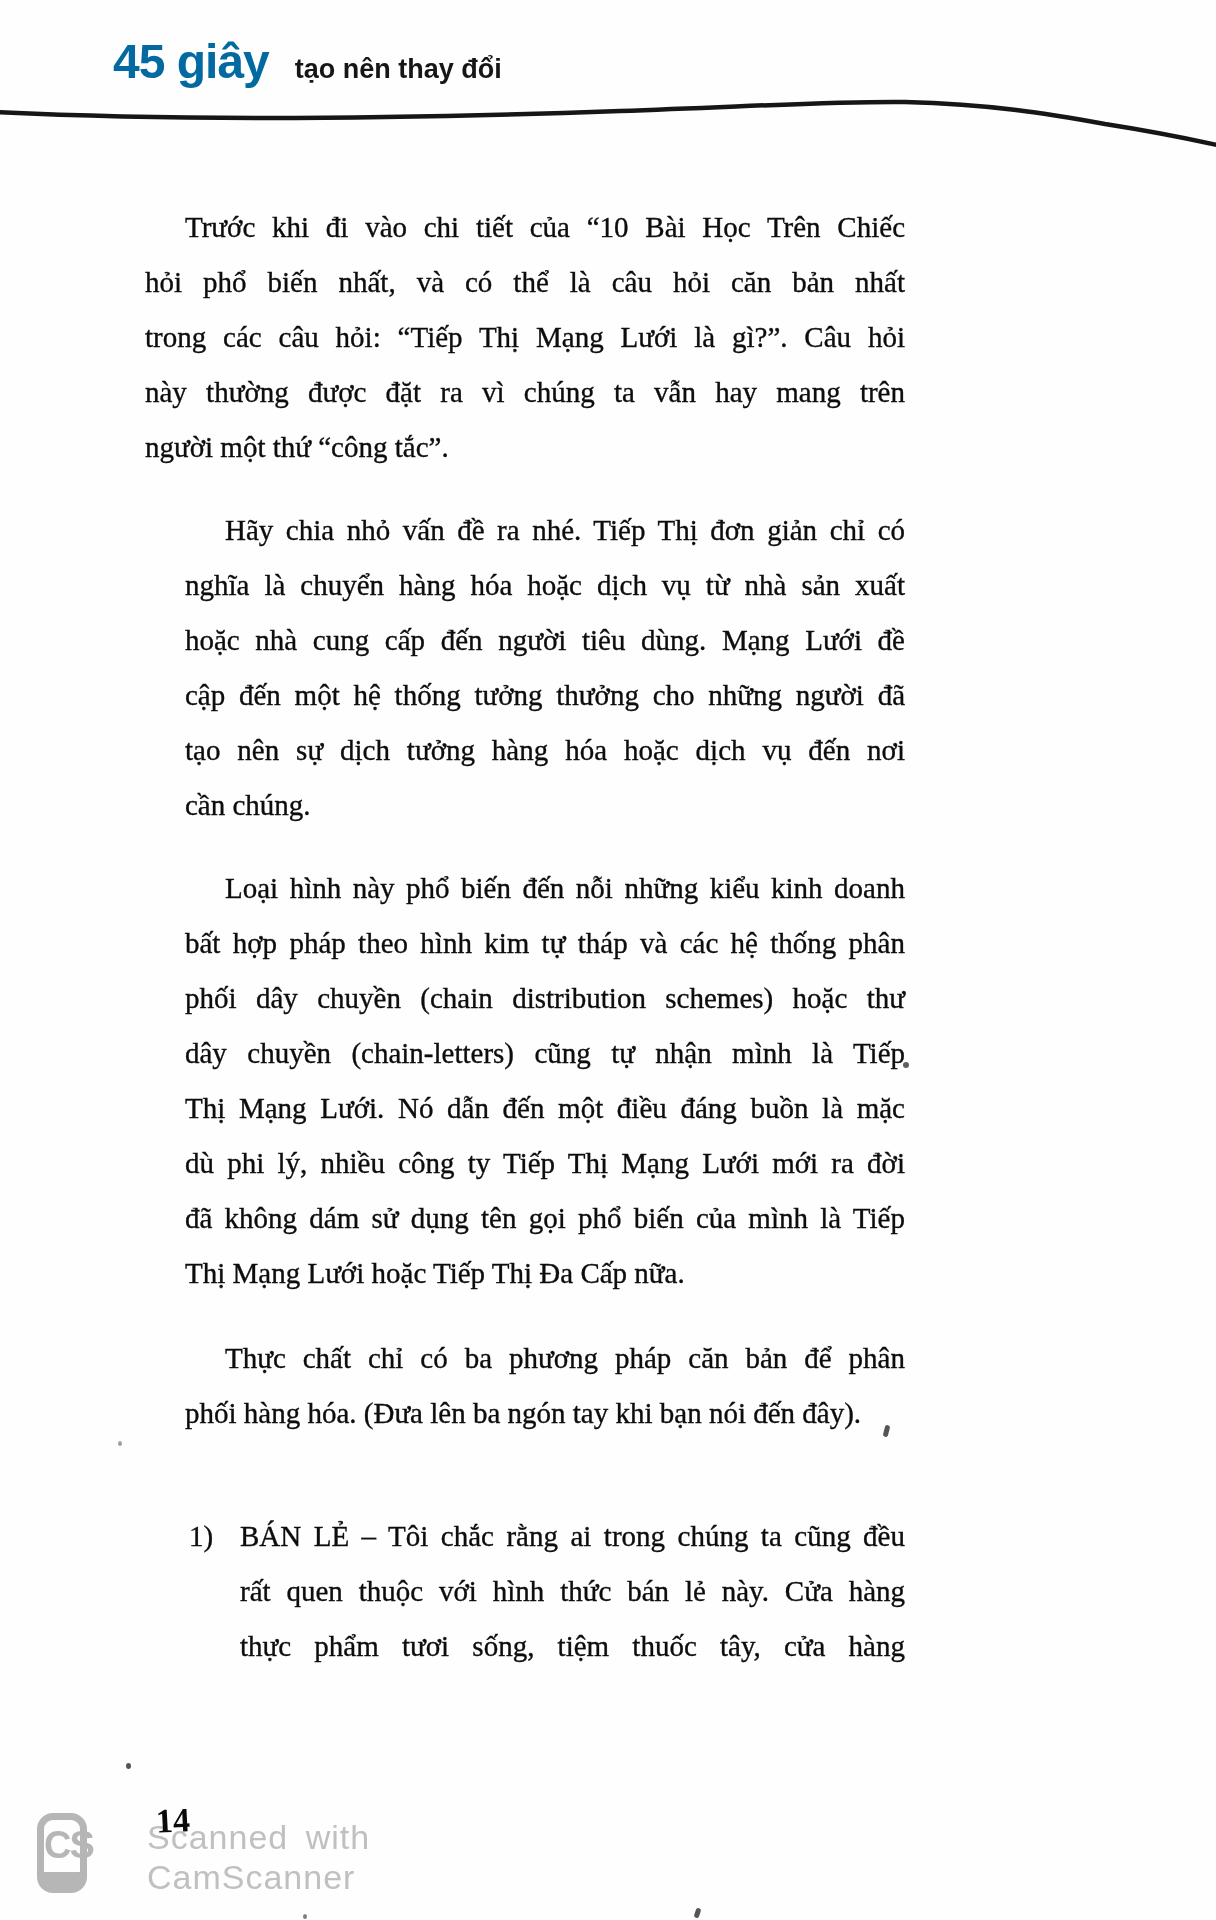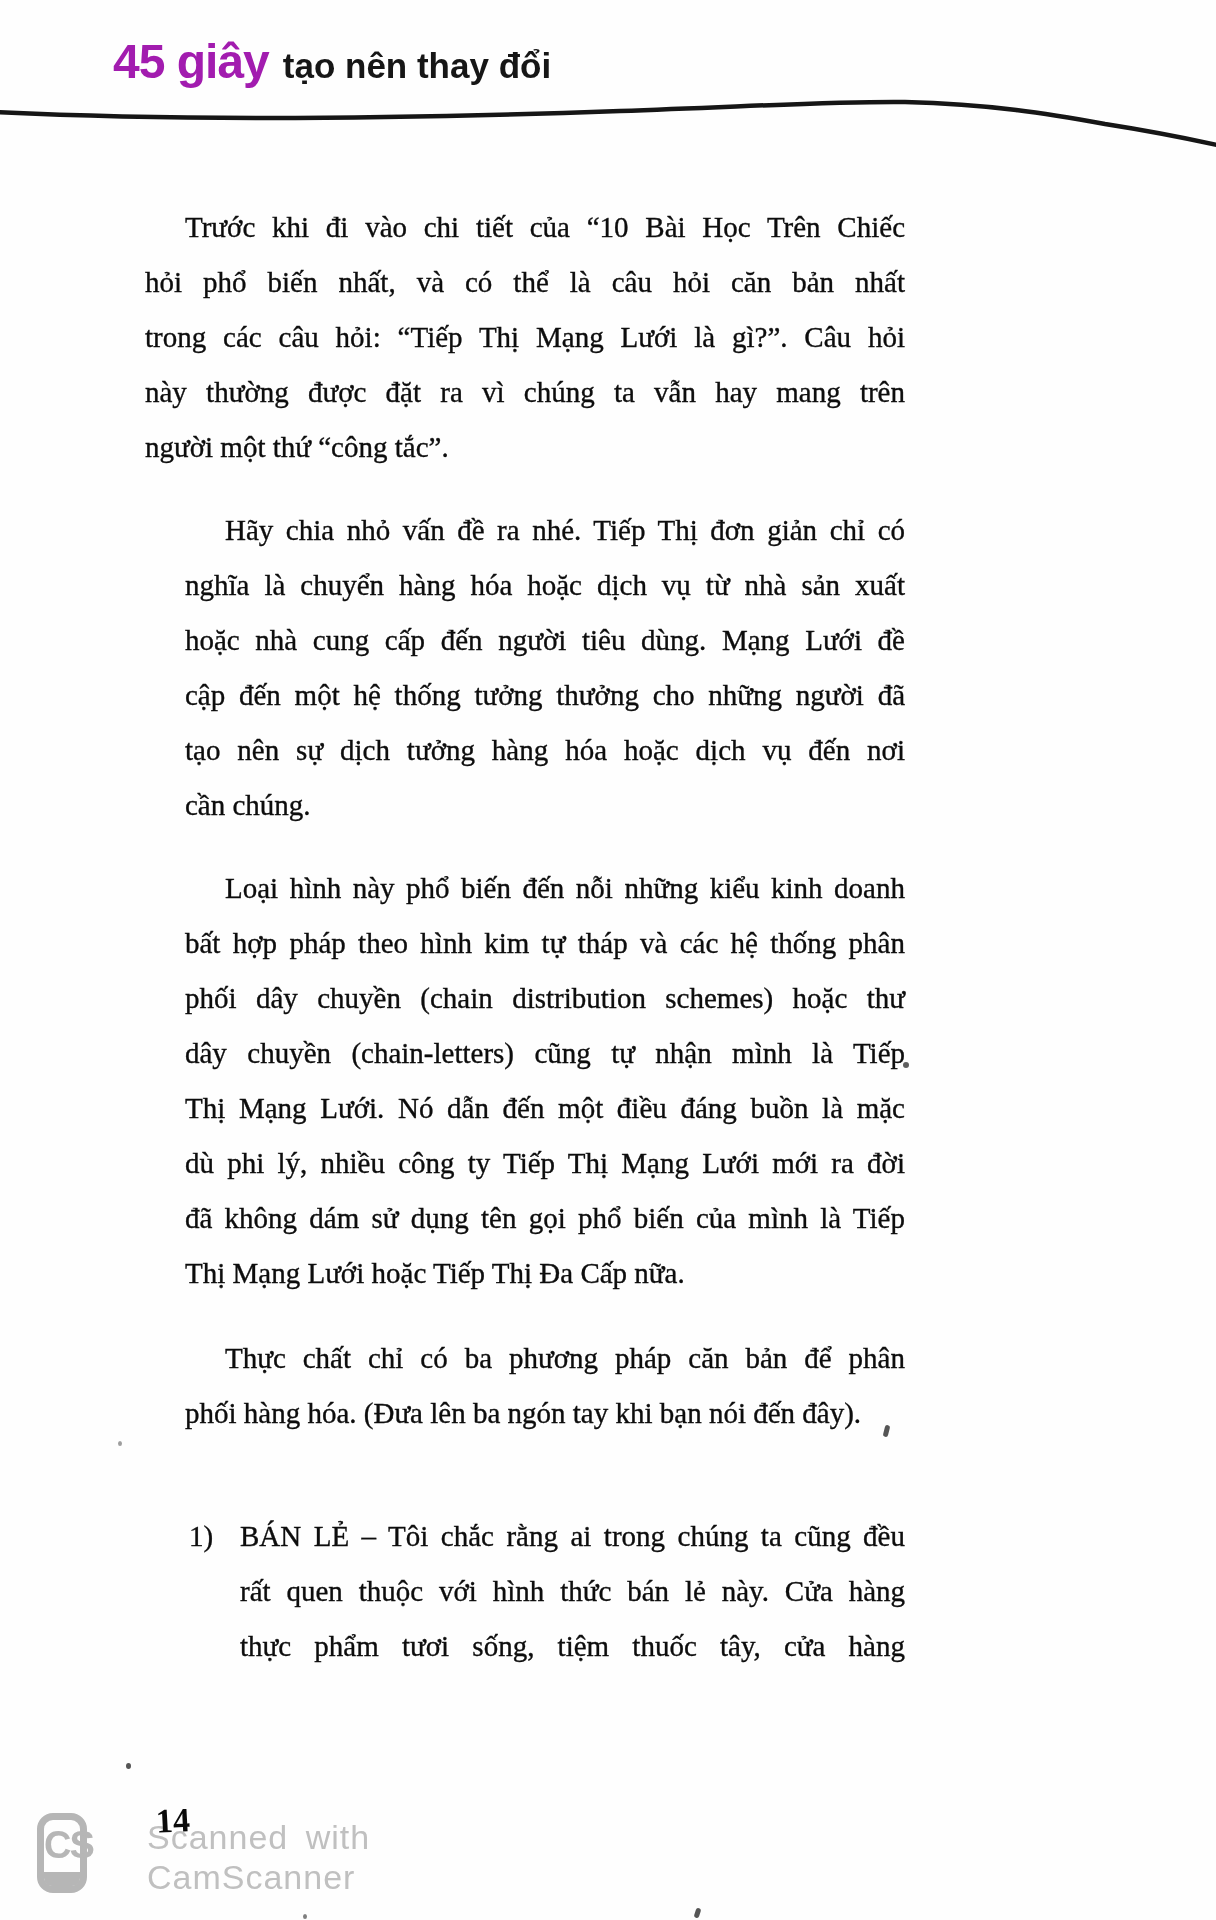--- a/index.html
+++ b/index.html
@@ -6,25 +6,25 @@
   body{
     width:1216px;height:1920px;position:relative;overflow:hidden;
     background:#fefefe;
     font-family:"Liberation Serif","DejaVu Serif",serif;
     color:#0d0d0d;
   }
   
   .header{position:absolute;left:113px;top:34px;white-space:nowrap;}
   .header .big{
     font-family:"Liberation Sans","DejaVu Sans",sans-serif;
-    font-weight:700;font-size:48px;letter-spacing:-1px;color:#a21caf;
+    font-weight:700;font-size:48px;letter-spacing:-1px;color:#0369a1;
   }
   .header .small{
     font-family:"Liberation Sans","DejaVu Sans",sans-serif;
-    font-weight:600;font-size:35px;margin-left:14px;color:#161616;
+    font-weight:600;font-size:27px;margin-left:26px;color:#161616;
   }
   .rule-svg{position:absolute;left:0;top:0;width:1216px;height:170px;pointer-events:none;}
   
   .body-text{
     position:absolute;left:145px;top:200px;width:760px;
     font-size:29px;line-height:55px;
     -webkit-text-stroke:0.35px #0d0d0d;
   }
   .para + .para{margin-top:28px;margin-left:40px;}
   .para.before-gap{margin-top:30px;}

